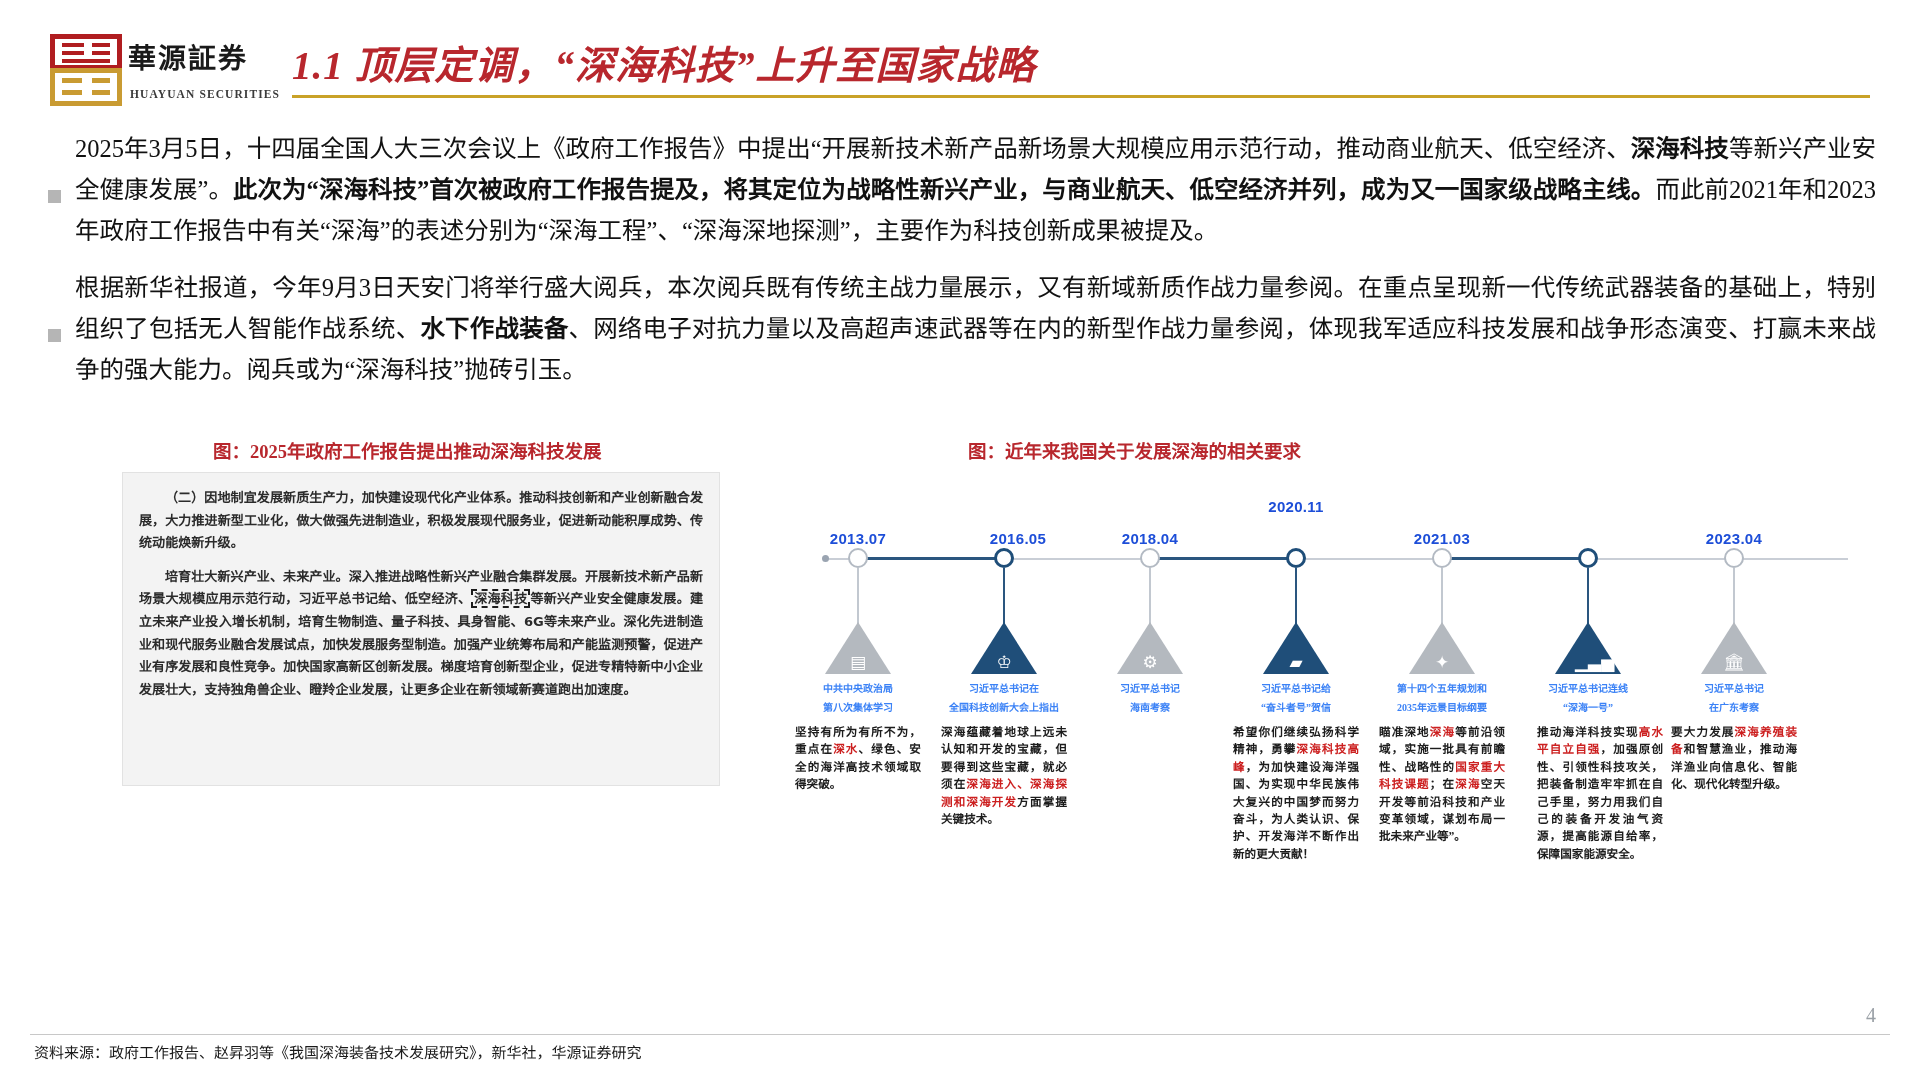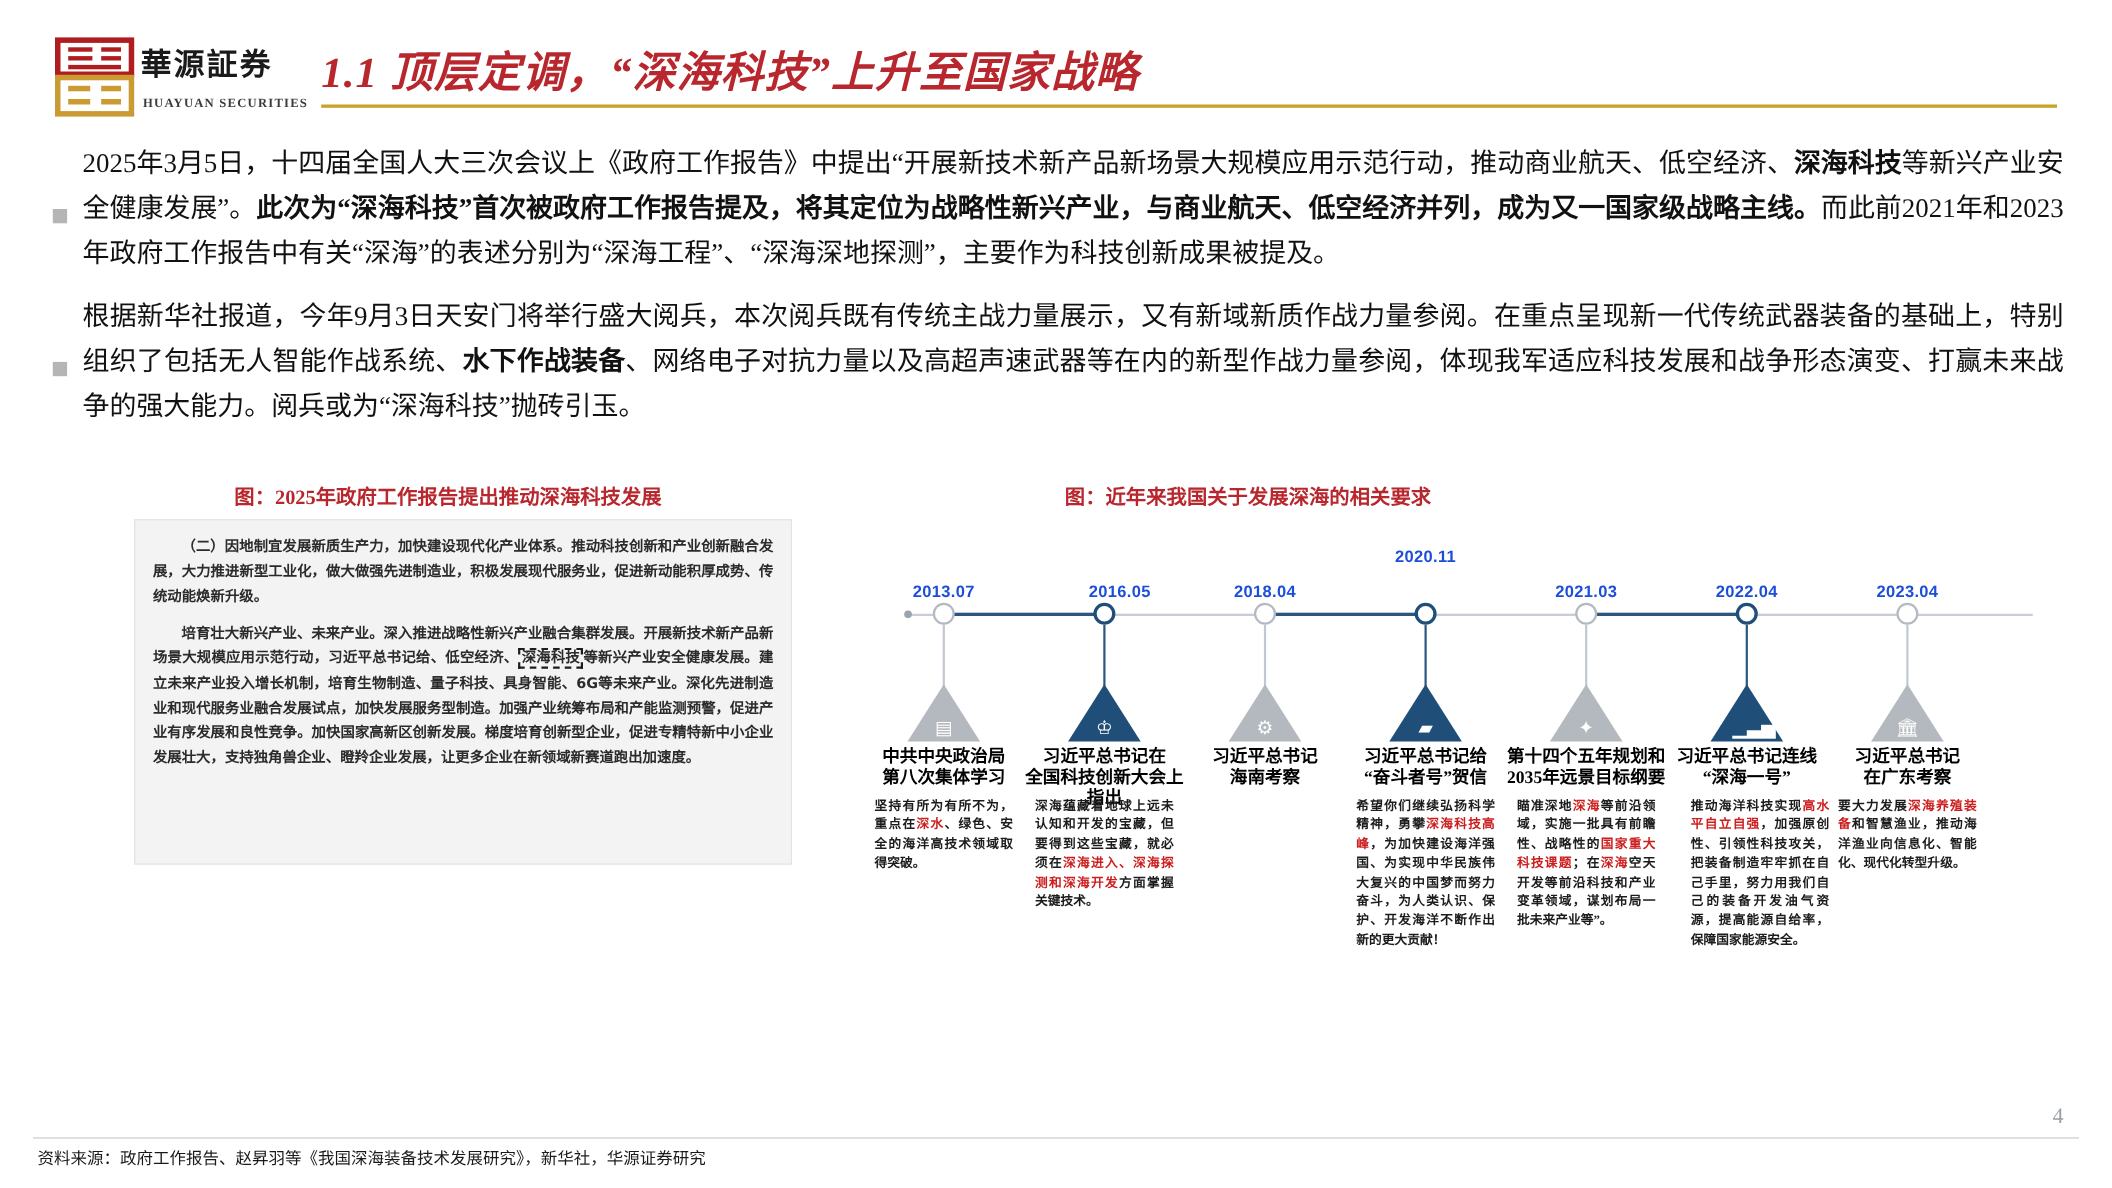--- a/index.html
+++ b/index.html
@@ -65,22 +65,22 @@
   .tl-stem{position:absolute;top:96px;width:2px;height:56px;}
   .tl-stem.grey{background:#c2c8d0;}
   .tl-stem.blue{background:#2a567f;}
   .tl-tri{position:absolute;top:150px;width:0;height:0;
       border-left:33px solid transparent;border-right:33px solid transparent;}
   .tl-tri.grey{border-bottom:52px solid #b4b9bf;}
   .tl-tri.blue{border-bottom:52px solid #1f4e79;}
   .tl-ico{position:absolute;top:178px;width:26px;height:24px;text-align:center;
       font-size:17px;line-height:24px;color:#ffffff;
       font-family:"DejaVu Sans",sans-serif;}
-  .tl-head{position:absolute;top:208px;width:150px;font-size:16px;line-height:18.5px;
-      font-weight:700;color:#000000;text-align:center;
+  .tl-head{position:absolute;top:208px;width:150px;font-size:10px;line-height:18.5px;
+      font-weight:700;color:#3b82f6;text-align:center;
       font-family:"Liberation Serif",serif;}
   .tl-body{position:absolute;top:252px;width:126px;font-size:11.6px;line-height:17.4px;
       color:#1c1c1c;text-align:justify;font-weight:700;
       font-family:"Liberation Serif",serif;}
   .hl{color:#cc1f1f;}
   
   #footer-rule{position:absolute;left:30px;top:1034px;width:1860px;height:1px;background:#c8c8c8;}
   #source{position:absolute;left:34px;top:1041px;font-size:15px;color:#1a1a1a;
       font-family:"Liberation Serif",serif;}
   #page-no{position:absolute;left:1866px;top:1004px;font-size:20px;color:#9aa0a6;
@@ -179,23 +179,20 @@
     <div class="tl-col" style="left: 556px;">
       <div class="tl-date" style="margin-top: 58px;">2021.03</div>
     </div>
     <div class="tl-node grey" style="left: 612px;"></div>
     <div class="tl-stem grey" style="left: 621px;"></div>
     <div class="tl-tri grey" style="left: 589px;"></div>
     <div class="tl-ico" style="left: 609px;">✦</div>
     <div class="tl-head" style="left: 547px; white-space: pre-line;">第十四个五年规划和
 2035年远景目标纲要</div>
     <div class="tl-body" style="left: 559px;"><span>瞄准深地</span><span class="hl">深海</span><span>等前沿领域，实施一批具有前瞻性、战略性的</span><span class="hl">国家重大科技课题</span><span>；在</span><span class="hl">深海</span><span>空天开发等前沿科技和产业变革领域，谋划布局一批未来产业等”。</span></div>
-    <div class="tl-col" style="left: 702px;">
-      <div class="tl-date" style="margin-top: 58px;">2022.04</div>
-    </div>
     <div class="tl-node blue" style="left: 758px;"></div>
     <div class="tl-stem blue" style="left: 767px;"></div>
     <div class="tl-tri blue" style="left: 735px;"></div>
     <div class="tl-ico" style="left: 755px;">▁▃▅</div>
     <div class="tl-head" style="left: 693px; white-space: pre-line;">习近平总书记连线
 “深海一号”</div>
     <div class="tl-body" style="left: 705px; margin-left: 12px;"><span>推动海洋科技实现</span><span class="hl">高水平自立自强</span><span>，加强原创性、引领性科技攻关，把装备制造牢牢抓在自己手里，努力用我们自己的装备开发油气资源，提高能源自给率，保障国家能源安全。</span></div>
     <div class="tl-col" style="left: 848px;">
       <div class="tl-date" style="margin-top: 58px;">2023.04</div>
     </div>

